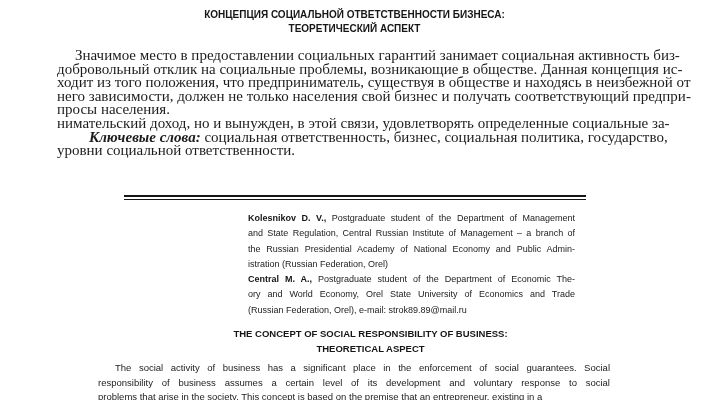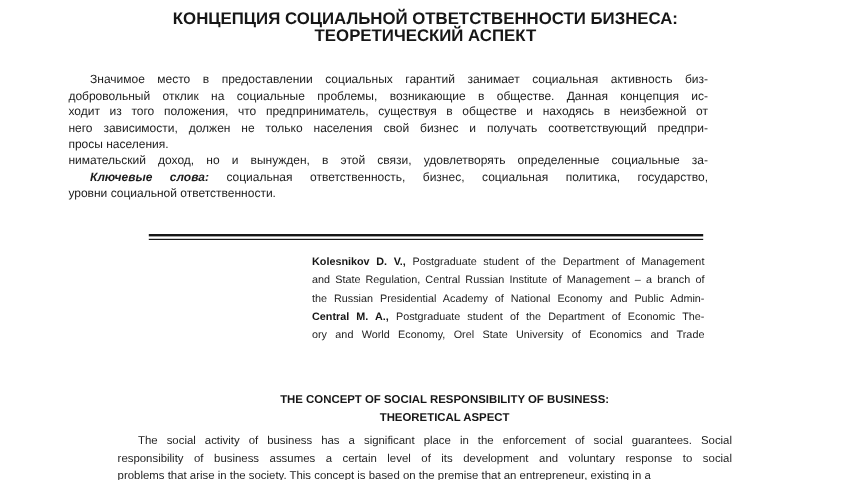--- a/index.html
+++ b/index.html
@@ -12,38 +12,38 @@
     font-family: "Liberation Sans", sans-serif;
     color: #1c1c1c;
   }
   .ln { white-space: nowrap; }
   .jl { text-align: justify; text-align-last: justify; }
   .ind { text-indent: 18px; }
 
   .title-ru {
     position: absolute; top: 8px; left: 0; width: 709px;
     text-align: center; font-weight: bold;
-    font-size: 14px; line-height: 14px;
+    font-size: 10px; line-height: 14px;
     color: #161616;
   }
   .abstract-ru {
-    position: absolute; top: 60px; left: 57px; width: 533px;
-    font-size: 10px; line-height: 13.6px;
+    position: absolute; top: 49px; left: 57px; width: 533px;
+    font-size: 15px; line-height: 13.6px; font-family: Liberation Serif, serif;
   }
-  .kwlabel { font-weight: bold; font-style: italic; }
+  .kwlabel { font-weight: bold; font-style: italic; margin-left: 14px; }
 
   .rule {
     position: absolute; top: 195px; left: 124px; width: 462px;
     height: 2px;
     border-top: 2px solid #161616;
     border-bottom: 1px solid #161616;
   }
 
   .authors {
-    position: absolute; top: 211px; left: 260px; width: 327px;
+    position: absolute; top: 211px; left: 248px; width: 327px;
     font-size: 9px; line-height: 15.3px;
     color: #222222;
   }
   .authors b { font-weight: bold; color: #161616; }
 
   .title-en {
     position: absolute; top: 326px; left: 0; width: 709px;
     text-align: center; font-weight: bold;
     font-size: 9.5px; line-height: 15px;
     color: #161616;
@@ -76,22 +76,24 @@
     <div class="ln jl ind"><span class="kwlabel">Ключевые слова:</span><span> социальная ответственность, бизнес, социальная политика, государство,</span></div>
     <div class="ln">уровни социальной ответственности.</div>
   </div>
 
   <div class="rule"></div>
 
   <div class="authors">
     <div class="ln jl"><b>Kolesnikov D. V.,</b><span> Postgraduate student of the Department of Management</span></div>
     <div class="ln jl">and State Regulation, Central Russian Institute of Management – a branch of</div>
     <div class="ln jl">the Russian Presidential Academy of National Economy and Public Admin-</div>
+    <div class="ln">istration (Russian Federation, Orel)</div>
     <div class="ln jl"><b>Central M. A.,</b><span> Postgraduate student of the Department of Economic The-</span></div>
     <div class="ln jl">ory and World Economy, Orel State University of Economics and Trade</div>
+    <div class="ln">(Russian Federation, Orel), e-mail: strok89.89@mail.ru</div>
   </div>
 
   <div class="title-en">
     <div class="ln">THE CONCEPT OF SOCIAL RESPONSIBILITY OF BUSINESS:</div>
     <div class="ln">THEORETICAL ASPECT</div>
   </div>
 
   <div class="abstract-en">
     <div class="ln jl ind">The social activity of business has a significant place in the enforcement of social guarantees. Social</div>
     <div class="ln jl">responsibility of business assumes a certain level of its development and voluntary response to social</div>

